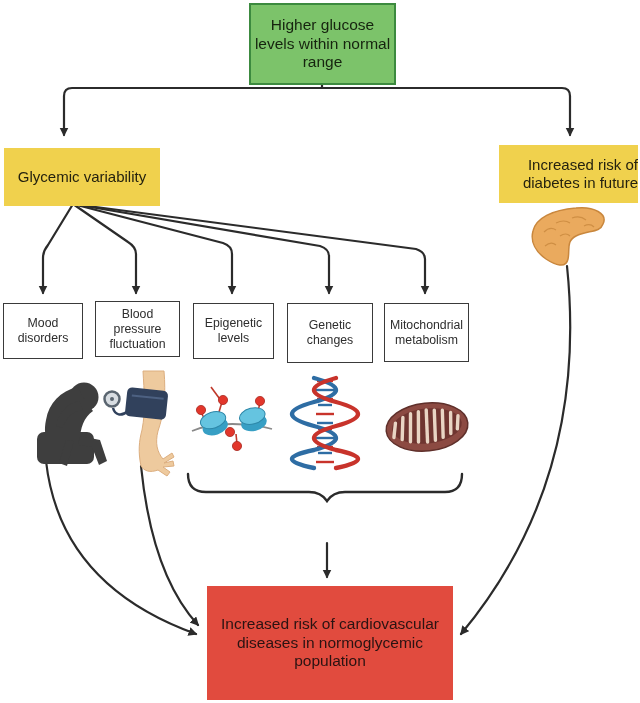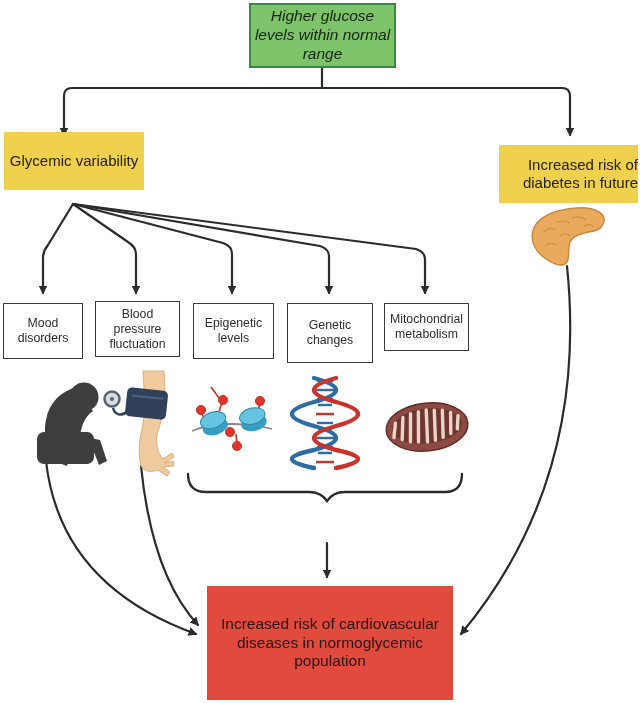--- a/index.html
+++ b/index.html
@@ -136,32 +136,32 @@
         <path d="M544,232 q6,-6 12,-2"></path>
         <path d="M556,223 q8,-4 14,0"></path>
         <path d="M572,218 q8,-3 14,2"></path>
         <path d="M545,246 q6,-5 11,-1"></path>
         <path d="M560,236 q6,-4 10,0"></path>
         <path d="M584,226 q6,-3 10,1"></path>
       </g>
     </g>
   </svg>
 
-  <div class="node green" style="left:249px;top:3px;width:147px;height:65px;font-style:italic;">Higher glucose levels within normal range</div>
+  <div class="node green" style="left:249px;top:3px;width:147px;height:82px;">Higher glucose levels within normal range</div>
 
-  <div class="node yellow" style="left:4px;top:132px;width:140px;height:58px;">Glycemic variability</div>
+  <div class="node yellow" style="left:4px;top:148px;width:156px;height:58px;">Glycemic variability</div>
 
   <div class="node yellow" style="left:499px;top:145px;width:139px;height:58px;text-align:right;">Increased risk of diabetes in future</div>
 
   <div class="node white" style="left:3px;top:303px;width:80px;height:56px;">Mood disorders</div>
 
   <div class="node white" style="left:95px;top:301px;width:85px;height:56px;">Blood pressure fluctuation</div>
 
   <div class="node white" style="left:193px;top:303px;width:81px;height:56px;">Epigenetic levels</div>
 
   <div class="node white" style="left:287px;top:303px;width:86px;height:60px;">Genetic changes</div>
 
-  <div class="node white" style="left:384px;top:303px;width:85px;height:48px;">Mitochondrial metabolism</div>
+  <div class="node white" style="left:384px;top:303px;width:85px;height:59px;">Mitochondrial metabolism</div>
 
 
   <div class="node red" style="left:207px;top:586px;width:246px;height:114px;">Increased risk of cardiovascular diseases in normoglycemic population</div>
 
 </div>
 
 </body></html>

